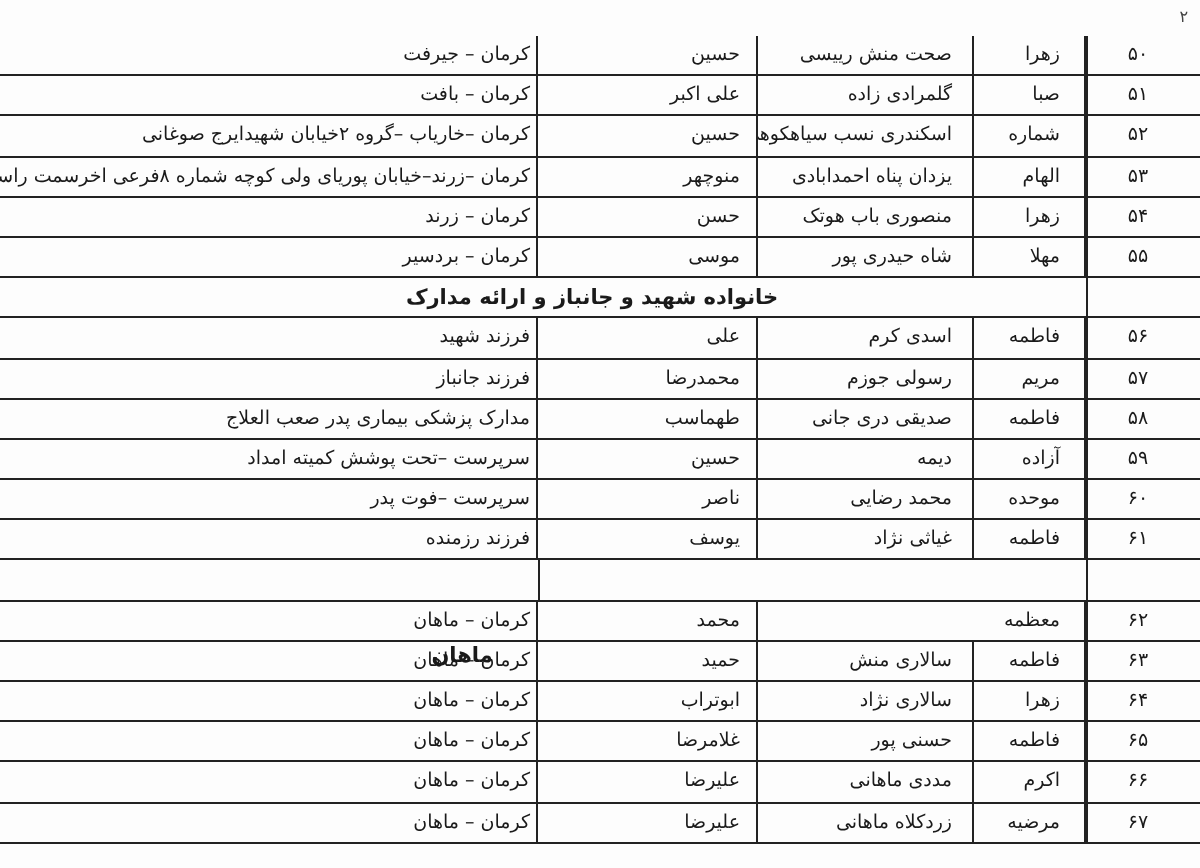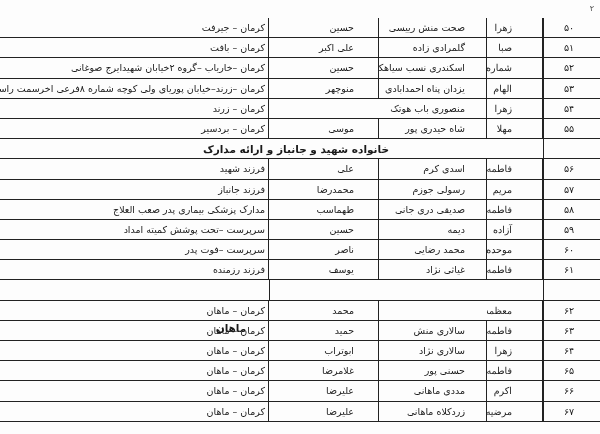--- a/index.html
+++ b/index.html
@@ -6,23 +6,23 @@
   body { width: 600px; height: 434px; overflow: hidden; position: relative;
          font-family: "DejaVu Sans", sans-serif; color: #1a1a1a; }
   .page { position: absolute; left: 0; top: 0; width: 600px; height: 434px; background: #fdfdfd; }
   .page-mark { position: absolute; right: 6px; top: 4px; font-size: 8px; color: #444; }
   .tbl { position: absolute; left: -4px; top: 18px; width: 610px; }
   .row { position: relative; height: 20.2px; border-bottom: 1.3px solid #222; box-sizing: border-box; }
   .row.first { border-top: none; }
   .cell { position: absolute; top: 0; height: 100%; display: flex; align-items: center;
           direction: rtl; font-size: 9.5px; white-space: nowrap; overflow: hidden; box-sizing: border-box; }
   .c-num   { left: 547px; width: 52px; justify-content: center; text-align: center; }
-  .c-first { left: 491px; width: 56px; padding-right: 30px; border-right: 1.2px solid #222; font-family: Liberation Serif, serif; }
-  .c-last  { left: 383px; width: 108px; padding-right: 21px; border-right: 1.2px solid #222; }
-  .c-father{ left: 273px; width: 110px; padding-right: 24px; border-right: 1.2px solid #222; }
+  .c-first { left: 491px; width: 56px; padding-right: 12px; border-right: 1.2px solid #222; }
+  .c-last  { left: 383px; width: 108px; padding-right: 10px; border-right: 1.2px solid #222; }
+  .c-father{ left: 273px; width: 110px; padding-right: 8px; border-right: 1.2px solid #222; }
   .c-addr  { left: 0px;   width: 273px; padding-right: 3px; border-right: 1.2px solid #222; }
   .c-num   { border-right: none; }
   .vline-num { position: absolute; left: 547px; top: 0; width: 0; height: 100%; border-left: 1.2px solid #222; }
   .section { position: relative; height: 20.2px; border-bottom: 1.3px solid #222; box-sizing: border-box; }
   .section .title { position: absolute; top: 0; height: 100%; display: flex; align-items: center;
                     direction: rtl; font-size: 10.5px; font-weight: bold; white-space: nowrap; }
   .section .vline-num { left: 547px; }
   .section .vline-mid { position: absolute; left: 273px; top: 0; height: 100%; border-left: 1.2px solid #222; }
 </style>
 </head>
@@ -64,20 +64,21 @@
         <div class="cell c-first">الهام</div>
         <div class="cell c-last">یزدان پناه احمدابادی</div>
         <div class="cell c-father">منوچهر</div>
         <div class="cell c-addr">کرمان –زرند–خیابان پوریای ولی کوچه شماره ۸فرعی اخرسمت راست</div>
       </div>
       <div class="row">
         <div class="cell c-num">۵۴</div>
         <div class="vline-num"></div>
         <div class="cell c-first">زهرا</div>
         <div class="cell c-last">منصوری باب هوتک</div>
+        <div class="cell c-father">حسن</div>
         <div class="cell c-addr">کرمان – زرند</div>
       </div>
       <div class="row">
         <div class="cell c-num">۵۵</div>
         <div class="vline-num"></div>
         <div class="cell c-first">مهلا</div>
         <div class="cell c-last">شاه حیدری پور</div>
         <div class="cell c-father">موسی</div>
         <div class="cell c-addr">کرمان – بردسیر</div>
       </div>

